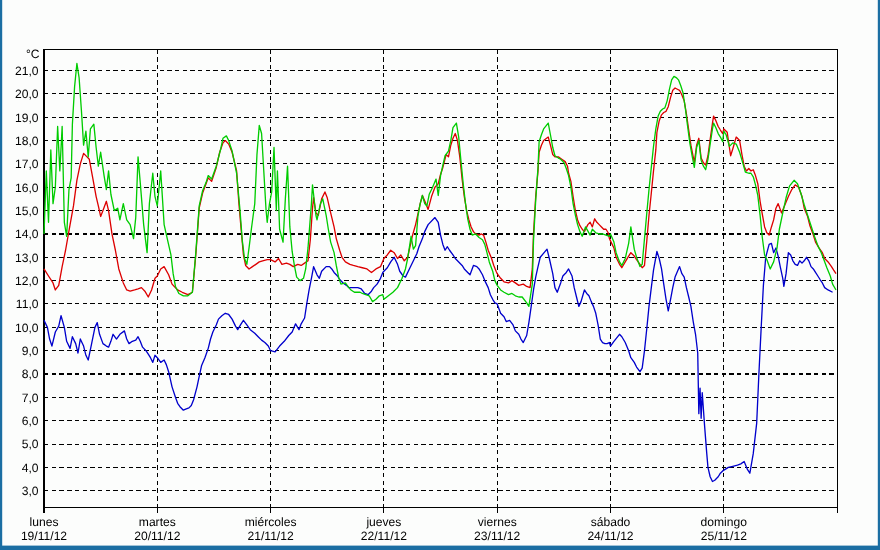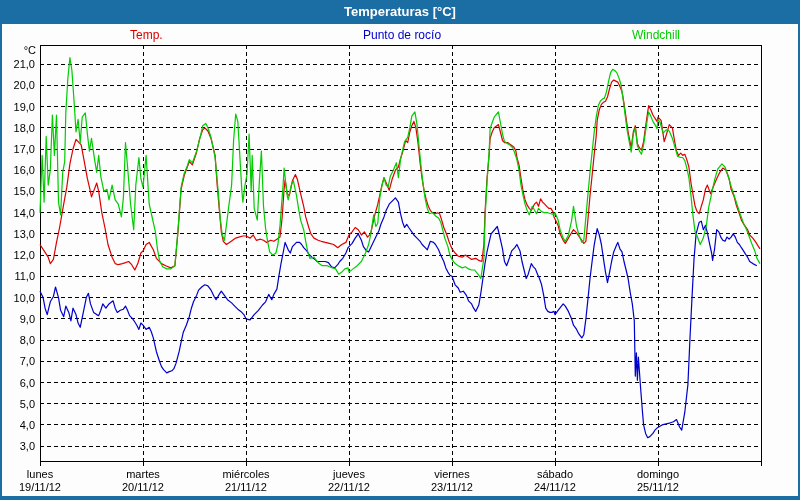--- a/index.html
+++ b/index.html
@@ -19,29 +19,21 @@
   .unit{position:absolute;left:6px;top:44px;width:30px;text-align:right;font-size:11px;color:#000;}
   svg text{font-family:"Liberation Sans", sans-serif;}
   .ylab,.xlab{font-size:11px;fill:#000;}
 </style>
 </head>
 <body>
 
 <div class="window">
   <div class="inner"></div>
 
-  <div class="titlebar">
-    <span>Temperaturas [°C]</span>
-  </div>
 
-  <div class="legend">
-    <span class="leg" style="left: 130px; color: rgb(221, 0, 0);">Temp.</span>
-    <span class="leg" style="left: 363px; color: rgb(0, 0, 204);">Punto de rocío</span>
-    <span class="leg" style="left: 632px; color: rgb(0, 204, 0);">Windchill</span>
-  </div>
 
   <div class="unit">°C</div>
 
   <svg id="plot" width="800" height="500" style="position:absolute;left:0;top:0">
       <line x1="40" x2="761" y1="64.1" y2="64.1" stroke="#000" stroke-width="1" stroke-dasharray="4 3" shape-rendering="crispEdges"></line>
       <text x="35" y="68.1" text-anchor="end" class="ylab">21,0</text>
       <line x1="40" x2="761" y1="85.3" y2="85.3" stroke="#000" stroke-width="1" stroke-dasharray="4 3" shape-rendering="crispEdges"></line>
       <text x="35" y="89.3" text-anchor="end" class="ylab">20,0</text>
       <line x1="40" x2="761" y1="106.6" y2="106.6" stroke="#000" stroke-width="1" stroke-dasharray="4 3" shape-rendering="crispEdges"></line>
       <text x="35" y="110.6" text-anchor="end" class="ylab">19,0</text>

